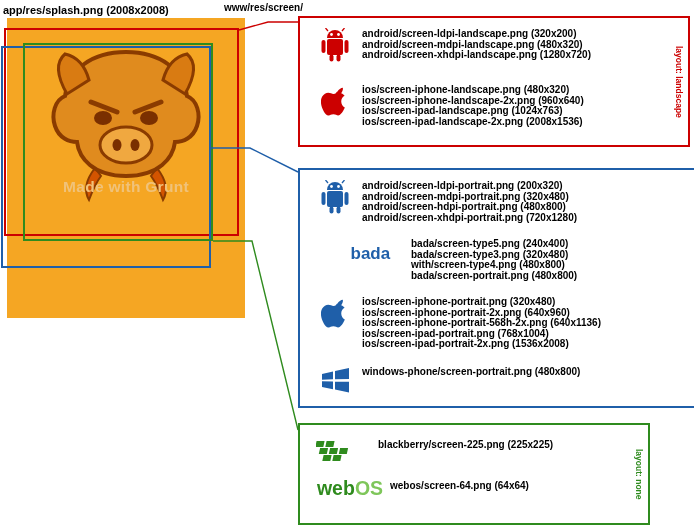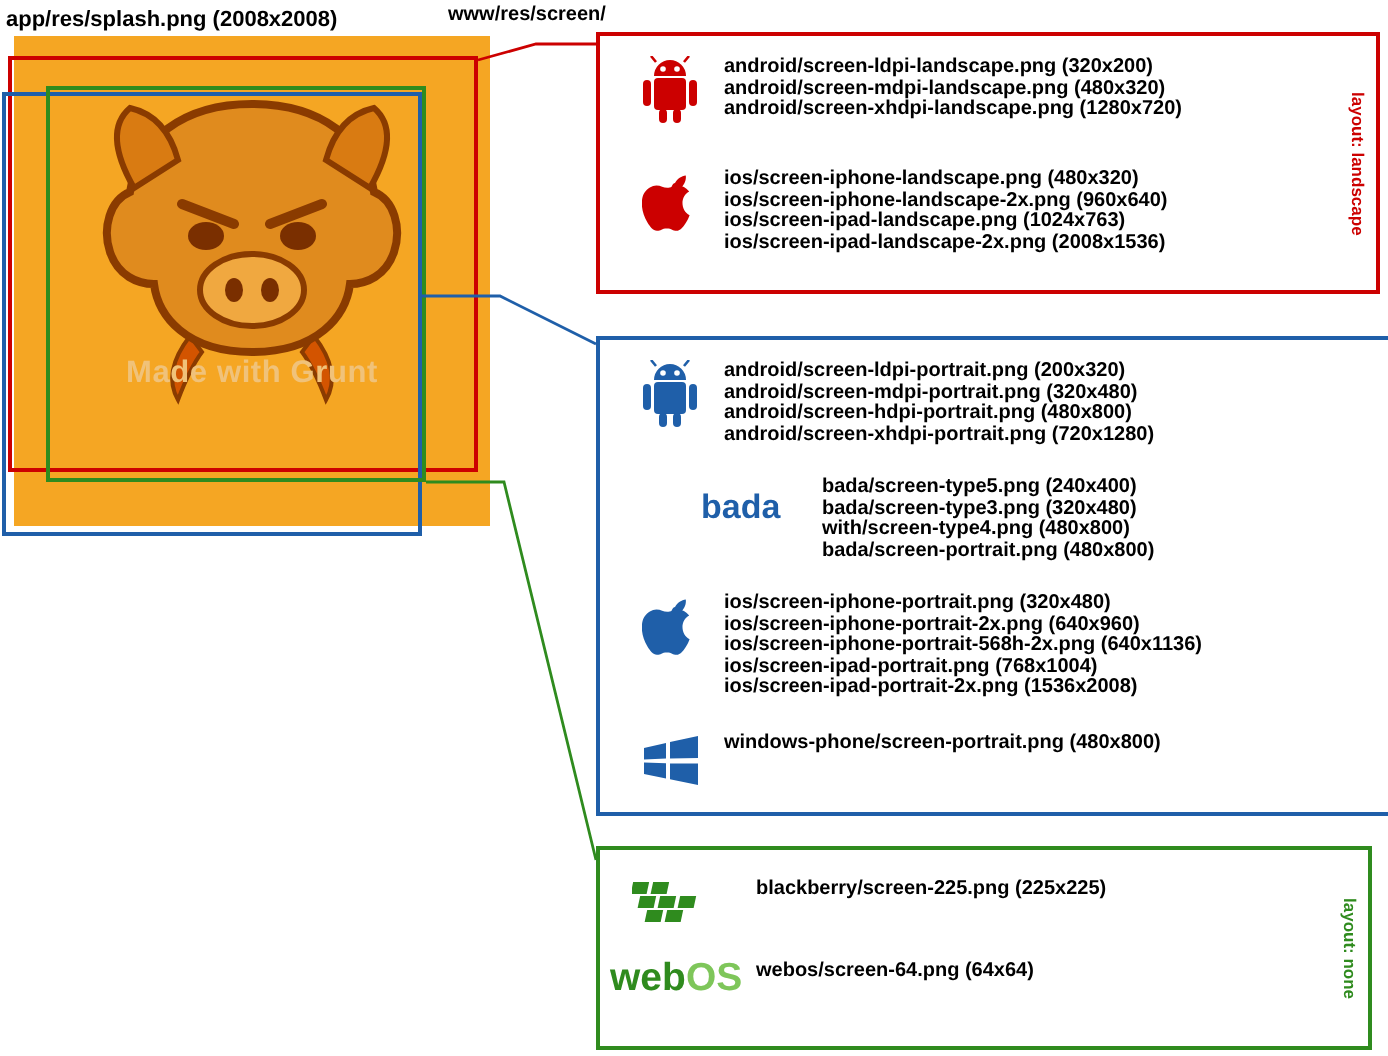--- a/index.html
+++ b/index.html
@@ -28,21 +28,21 @@
     font-size: 11px;
     font-weight: bold;
     color: #000000;
     white-space: nowrap;
   }
   .splash {
     position: absolute;
     left: 7px;
     top: 18px;
     width: 238px;
-    height: 245px;
+    height: 300px;
     background: #f5a623;
   }
   .boar-wrap {
     position: absolute;
     left: 0;
     top: 0;
     width: 238px;
     height: 245px;
   }
   .boar-text {
@@ -96,21 +96,21 @@
   }
 
   
   .group {
     position: absolute;
     box-sizing: border-box;
     background: #ffffff;
   }
   .group.landscape { left: 298px; top: 16px;  width: 392px; height: 131px; border: 2px solid #cc0000; }
   .group.portrait  { left: 298px; top: 168px; width: 432px; height: 240px; border: 2px solid #1f5fa9; }
-  .group.none      { left: 298px; top: 423px; width: 388px; height: 102px; border: 2px solid #2f8b1e; }
+  .group.none      { left: 298px; top: 423px; width: 352px; height: 102px; border: 2px solid #2f8b1e; }
 
   .group-tag {
     position: absolute;
     right: 2px;
     top: 0;
     height: 100%;
     width: 14px;
     display: flex;
     align-items: center;
     justify-content: center;
@@ -340,21 +340,21 @@
               <rect x="11" y="16" width="8" height="6" transform="skewX(-12)"></rect>
               <rect x="21" y="16" width="8" height="6" transform="skewX(-12)"></rect>
             </g>
           </svg>
         </div>
         <div class="row-files" style="padding-left:12px;">
           <div class="file-line">blackberry/screen-225.png (225x225)</div>
         </div>
       </div>
 
-      <div class="row" style="left:4px; top:50px;">
+      <div class="row" style="left:16px; top:50px;">
         <div class="row-icon" style="width:74px; flex:0 0 74px;">
           <svg width="76" height="26" viewBox="0 0 76 26" xmlns="http://www.w3.org/2000/svg">
             <text x="1" y="20" font-family="Liberation Sans, sans-serif" font-size="20" font-weight="bold" fill="#2f8b1e">web</text>
             <text x="40" y="20" font-family="Liberation Sans, sans-serif" font-size="20" font-weight="bold" fill="#7ec65a">OS</text>
           </svg>
         </div>
         <div class="row-files" style="padding-top:6px;">
           <div class="file-line">webos/screen-64.png (64x64)</div>
         </div>
       </div>

